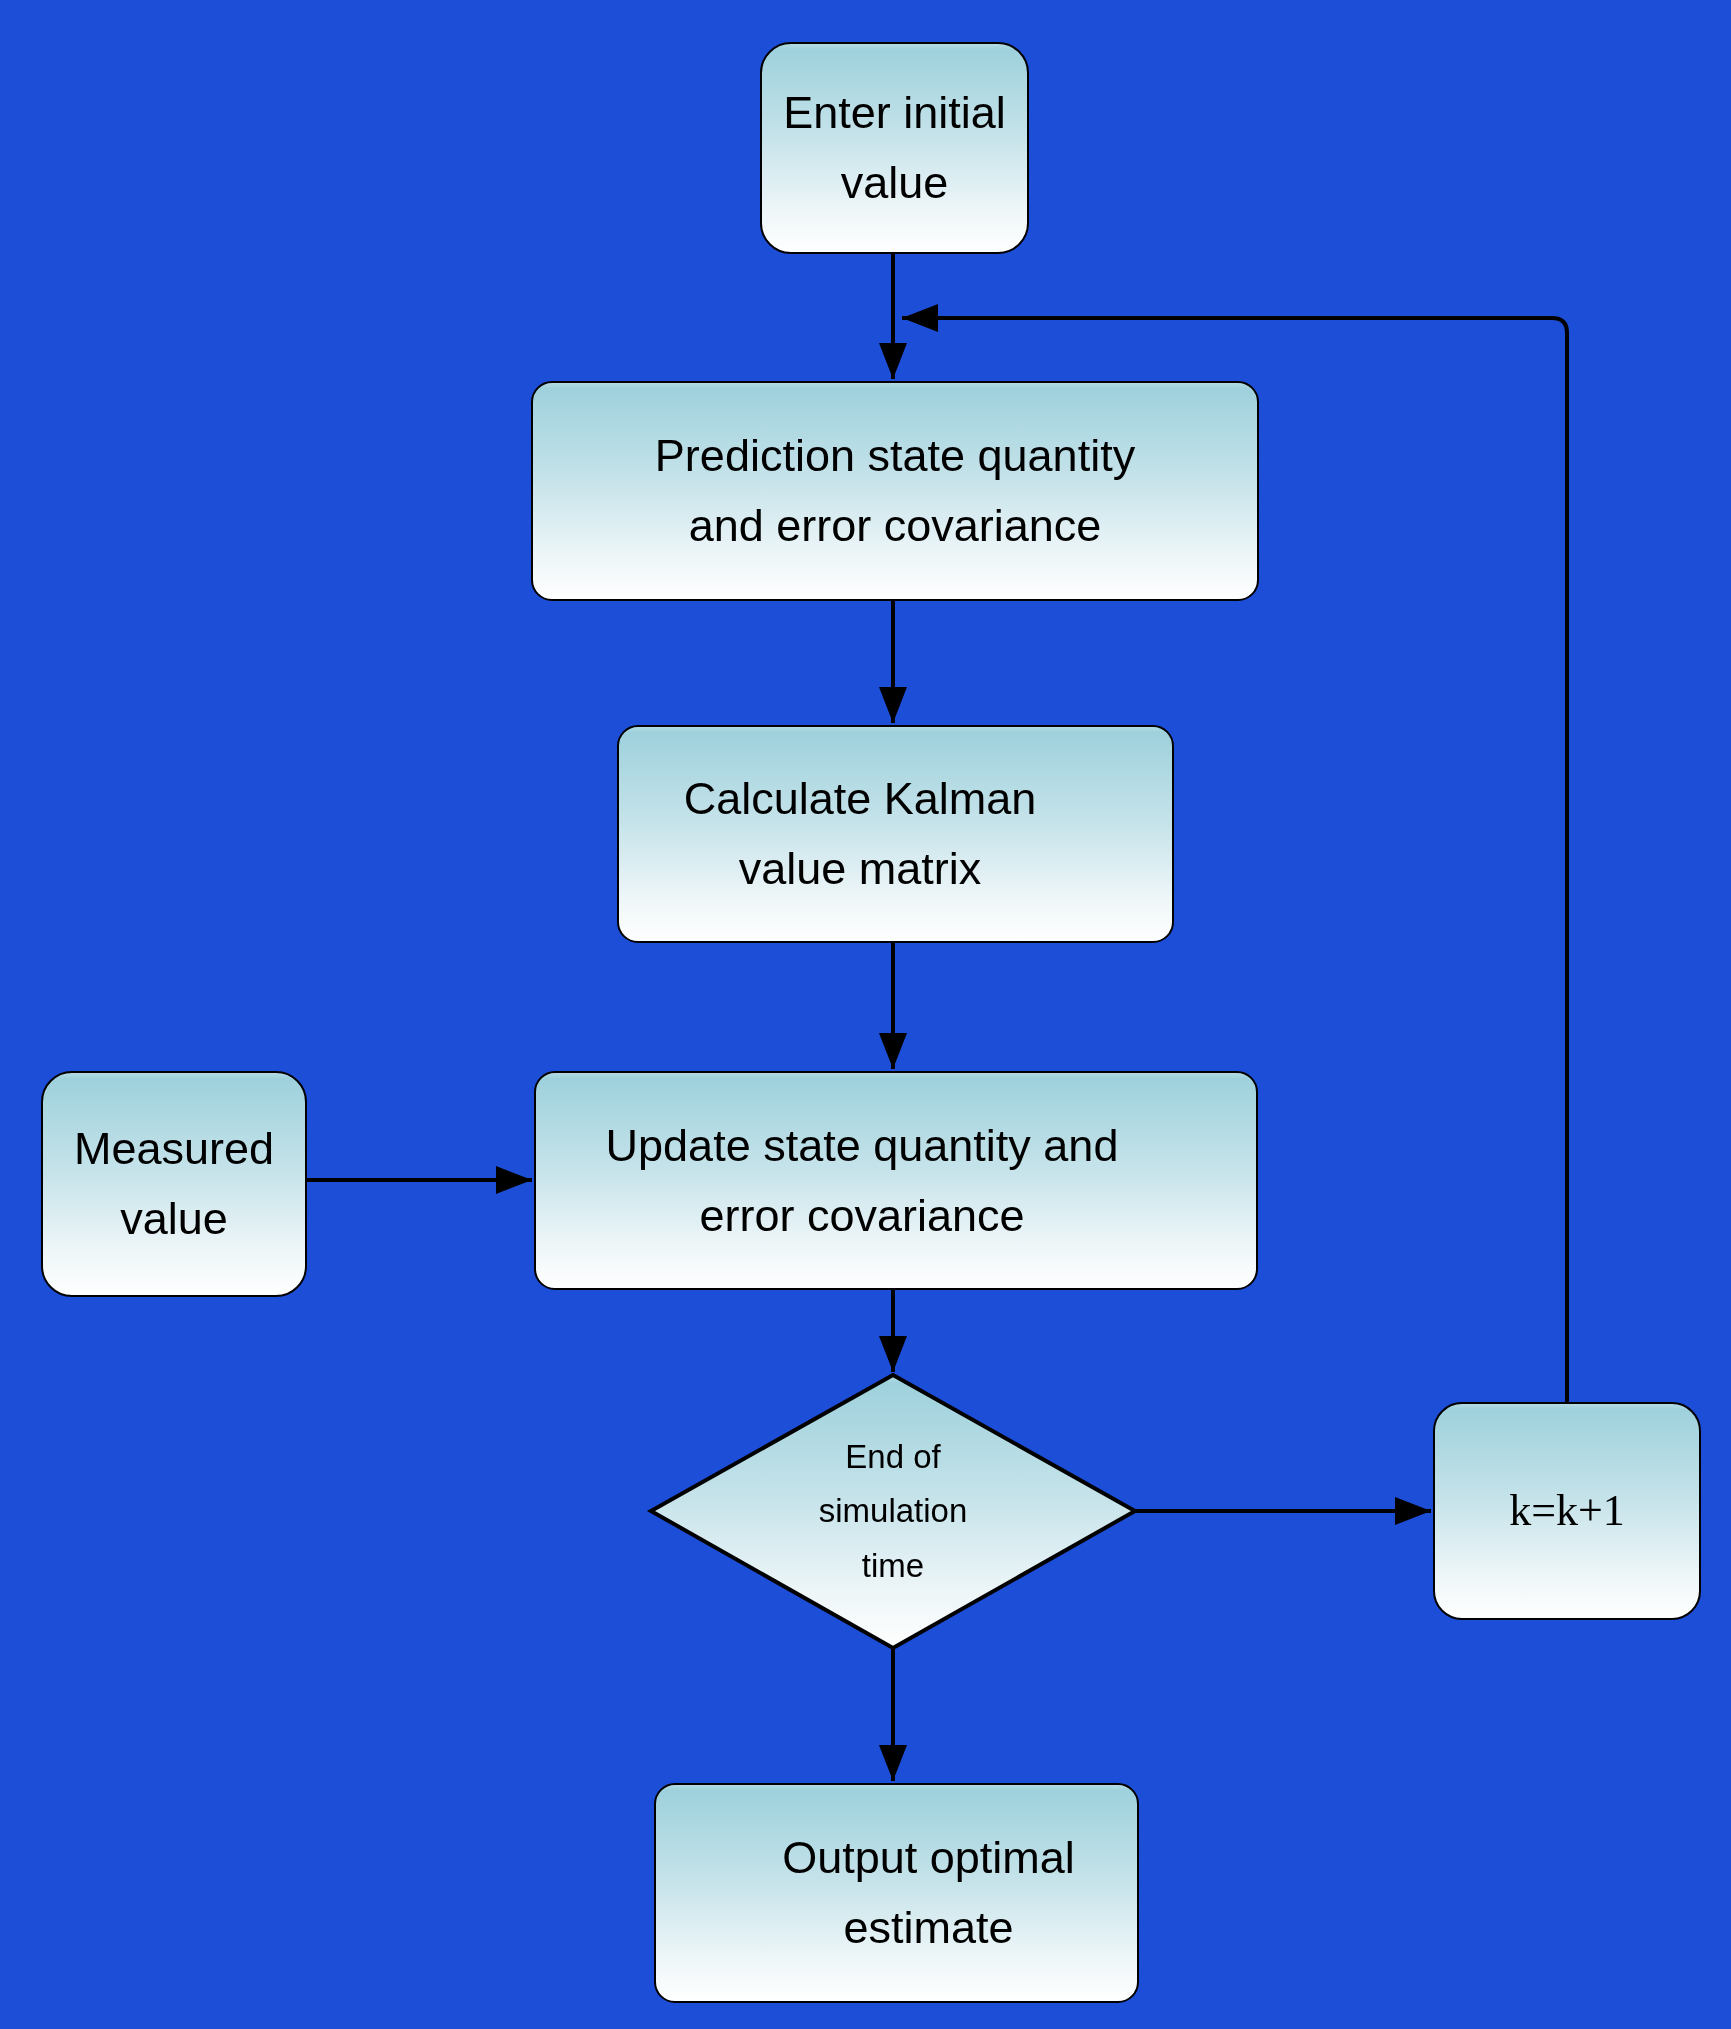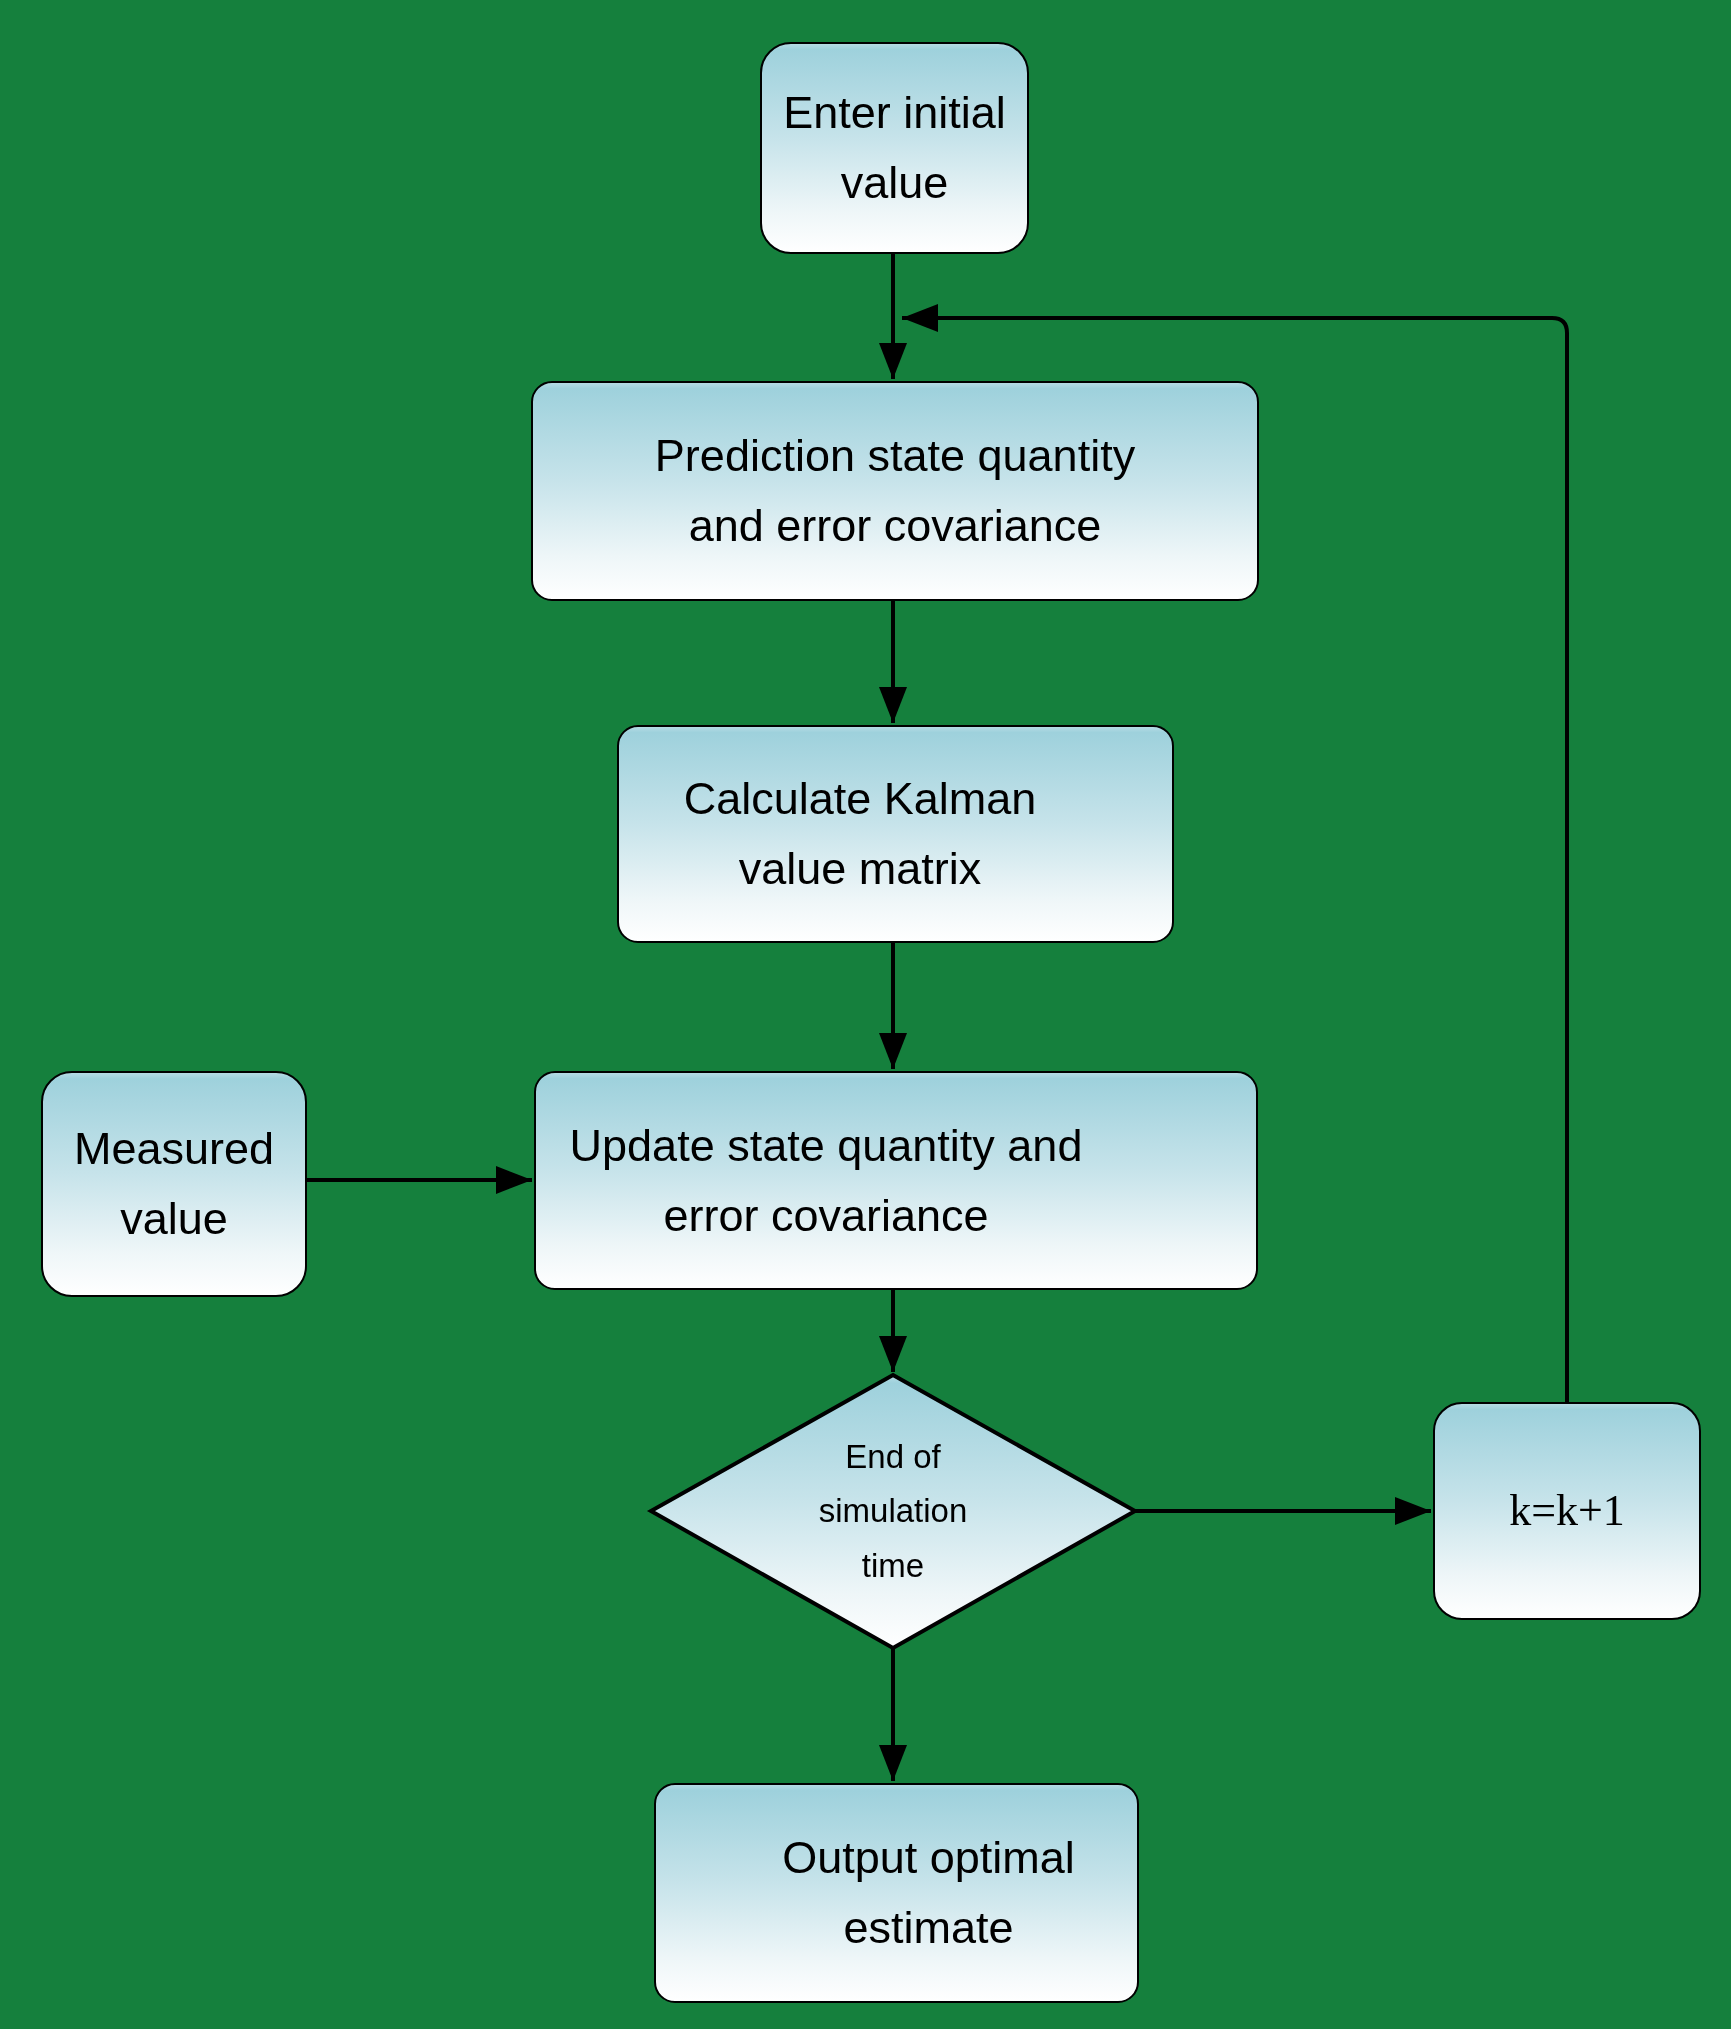--- a/index.html
+++ b/index.html
@@ -1,19 +1,19 @@
 <!DOCTYPE html>
 <html><head>
 <meta charset="utf-8">
 <style>
   html,body{margin:0;padding:0;background:#ffffff;}
   .stage{
     position:relative;
     width:1731px;height:2029px;
-    background:#15803d;
+    background:#1d4ed8;
     font-family:"Liberation Sans",sans-serif;
     overflow:hidden;
   }
   .stage svg{position:absolute;left:0;top:0;}
   .label{
     position:absolute;
     display:flex;flex-direction:column;
     align-items:center;justify-content:center;
     text-align:center;color:#000;
   }
@@ -68,21 +68,21 @@
   <div class="label proc-label" style="left:532px;top:382px;width:726px;height:218px;align-items:center;">
     <div class="line">Prediction state quantity</div>
     <div class="line">and error covariance</div>
   </div>
 
   <div class="label proc-label" style="left:618px;top:726px;width:484px;height:216px;">
     <div class="line">Calculate Kalman</div>
     <div class="line">value matrix</div>
   </div>
 
-  <div class="label proc-label" style="left:535px;top:1072px;width:582px;height:217px;">
+  <div class="label proc-label" style="left:535px;top:1072px;width:582px;height:217px;padding-left:36px;">
     <div class="line">Update state quantity and</div>
     <div class="line">error covariance</div>
   </div>
 
   <div class="label proc-label" style="left:42px;top:1072px;width:264px;height:224px;border-radius:28px;">
     <div class="line">Measured</div>
     <div class="line">value</div>
   </div>
 
   <div class="label small-label" style="left:651px;top:1375px;width:484px;height:273px;">

